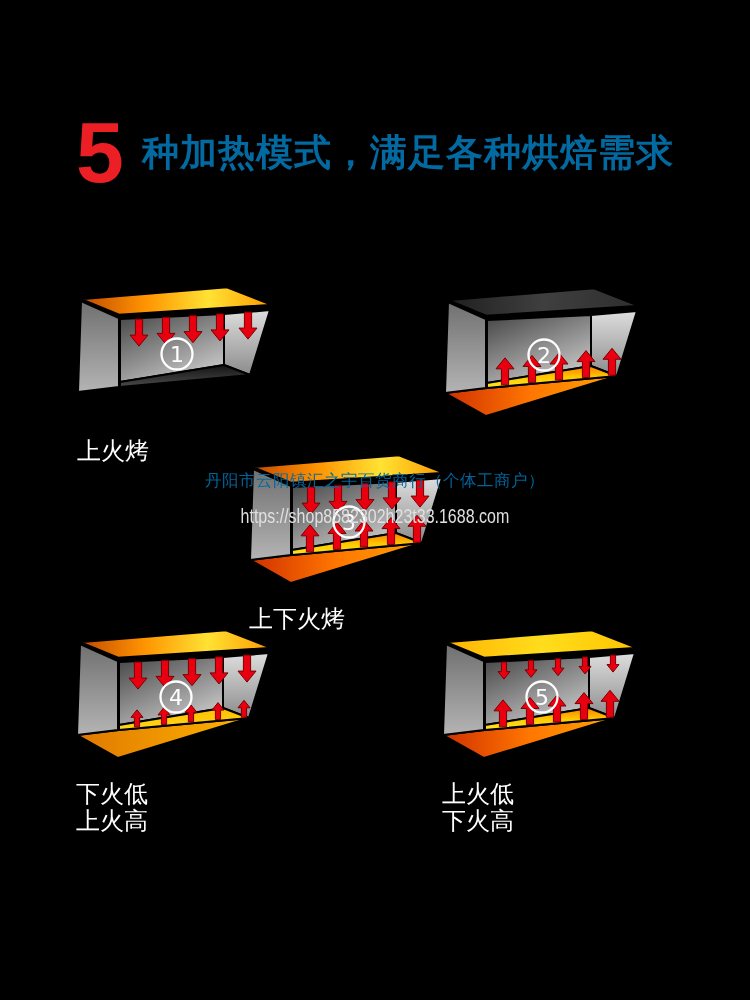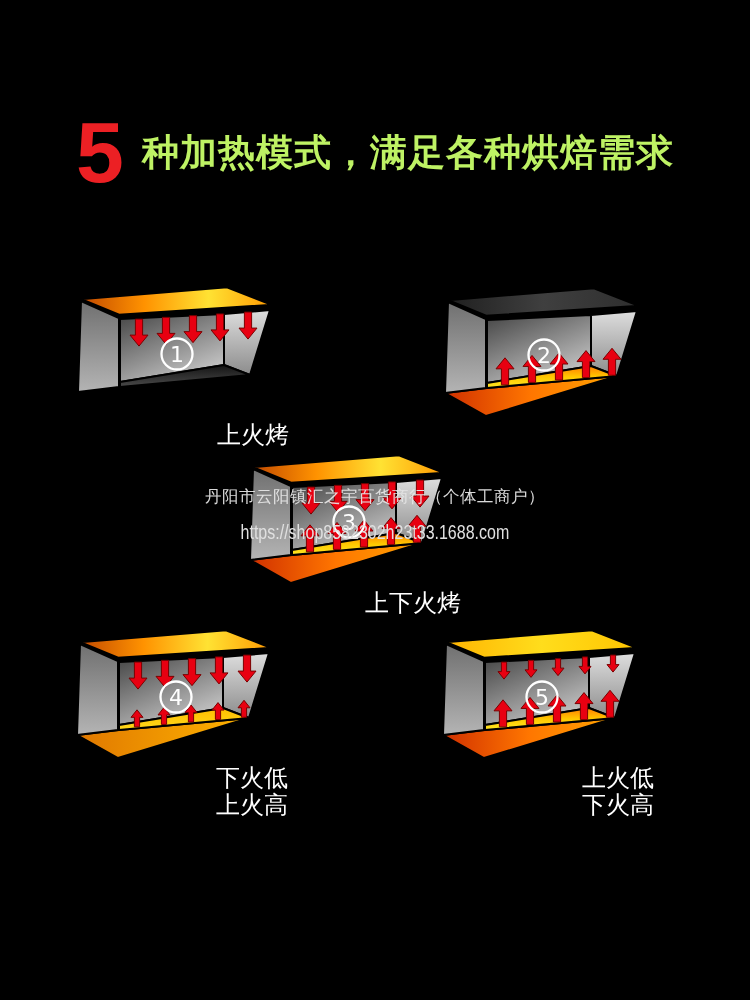--- a/index.html
+++ b/index.html
@@ -1,27 +1,27 @@
 <!DOCTYPE html>
 <html><head>
 <meta charset="utf-8">
 <style>
   html,body{margin:0;padding:0;background:#000;}
   #page{position:relative;width:750px;height:1000px;background:#000;overflow:hidden;
         font-family:"Liberation Sans","DejaVu Sans",sans-serif;}
   .title{position:absolute;top:104px;left:0;width:750px;height:96px;
          display:flex;justify-content:center;align-items:center;gap:18px;}
   .title .t5{color:#ec2024;font-size:86px;font-weight:bold;line-height:1;}
-  .title .tmain{color:#bef264;font-size:37px;font-weight:bold;letter-spacing:1px;line-height:1;}
+  .title .tmain{color:#0369a1;font-size:37px;font-weight:bold;letter-spacing:1px;line-height:1;}
   .mode{position:absolute;width:212px;}
   .oven{display:block;width:212px;height:134px;}
-  .mode-label{margin-top:3px;width:212px;text-align:right;color:#fff;
+  .mode-label{margin-top:19px;width:212px;text-align:left;color:#fff;
               font-size:24px;line-height:27px;transform:translateX(12px);}
   .watermark{position:absolute;top:470px;left:0;width:750px;text-align:center;z-index:5;}
-  .wm1{color:#e5e5e5;opacity:.95;font-size:16.5px;letter-spacing:0.5px;margin-top:16px;}
+  .wm1{color:#0369a1;opacity:.95;font-size:16.5px;letter-spacing:0.5px;}
   .wm2{margin-top:13px;color:#e0e0e0;font-size:20px;letter-spacing:0px;
        display:inline-block;transform:scaleX(0.8);transform-origin:center;}
 </style>
 </head>
 <body>
 
 <div id="page">
 
   <div class="title">
     <span class="t5">5</span>

